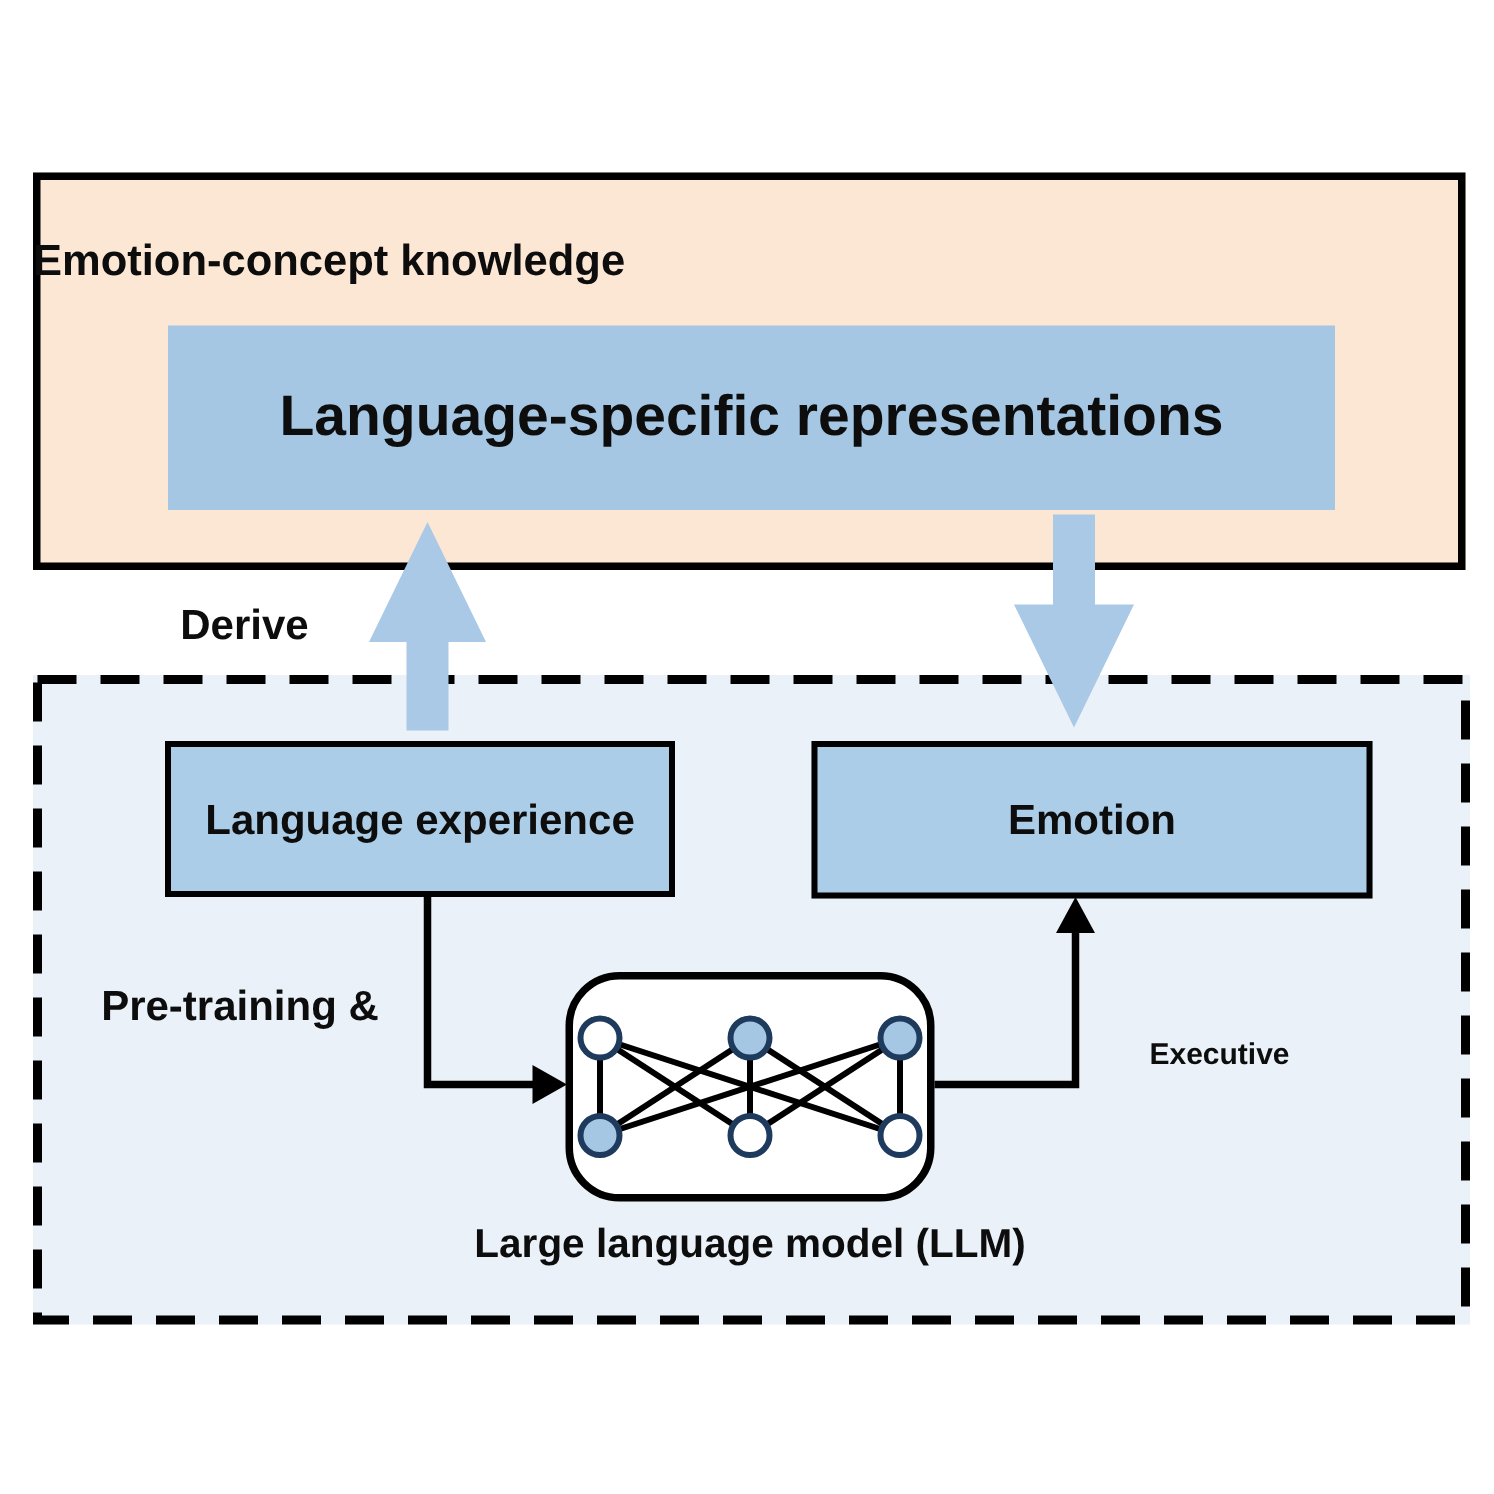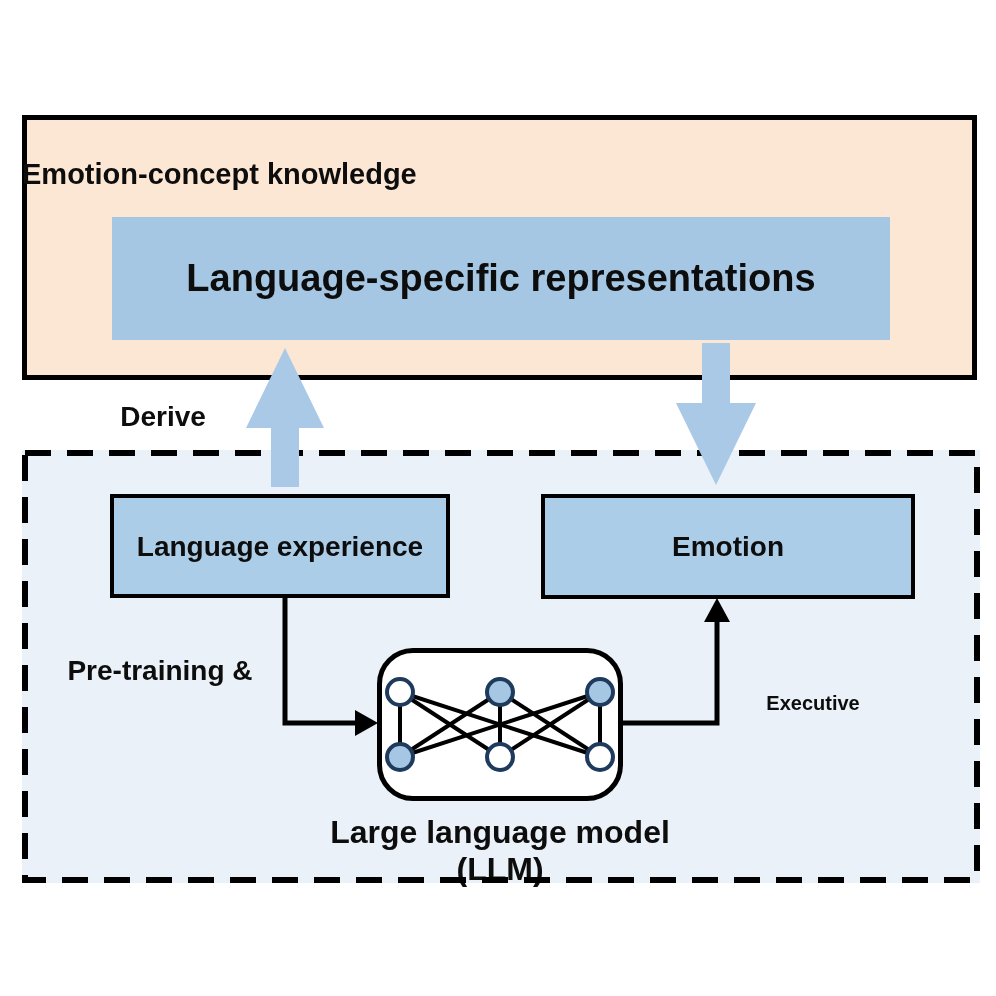--- a/index.html
+++ b/index.html
@@ -60,21 +60,21 @@
     border-radius:36px;
   }
 
   .annotation{
     font-size:28px;font-weight:700;text-align:center;line-height:1.22;
   }
   .derive-label{left:103px;top:400px;width:120px;}
   .support-label{left:766px;top:400px;width:122px;}
   .pretrain-label{left:39px;top:654px;width:242px;text-align:center;}
   .executive-label{left:740px;top:691px;width:146px;font-size:20px;}
-  .llm-caption{left:300px;top:814px;width:400px;font-size:32px;font-weight:700;text-align:center;}
+  .llm-caption{left:300px;top:814px;width:400px;font-size:27px;font-weight:700;text-align:center;}
 
   
   .overlay{left:0;top:0;width:996px;height:996px;pointer-events:none;}
   .dashed-rect{fill:none;stroke:var(--line-black);stroke-width:6;}
   .block-arrow{fill:var(--arrow-blue);}
   .connector{fill:none;stroke:var(--line-black);stroke-width:5;}
   .arrowhead{fill:var(--line-black);stroke:none;}
   .edge{stroke:var(--line-black);stroke-width:4;}
   .node{stroke:var(--node-stroke);stroke-width:4;}
 </style>

